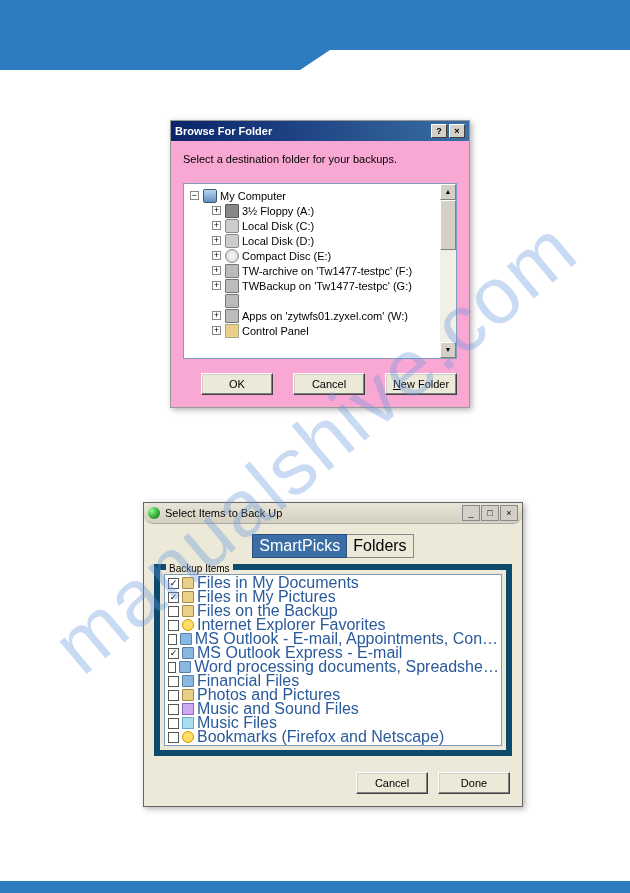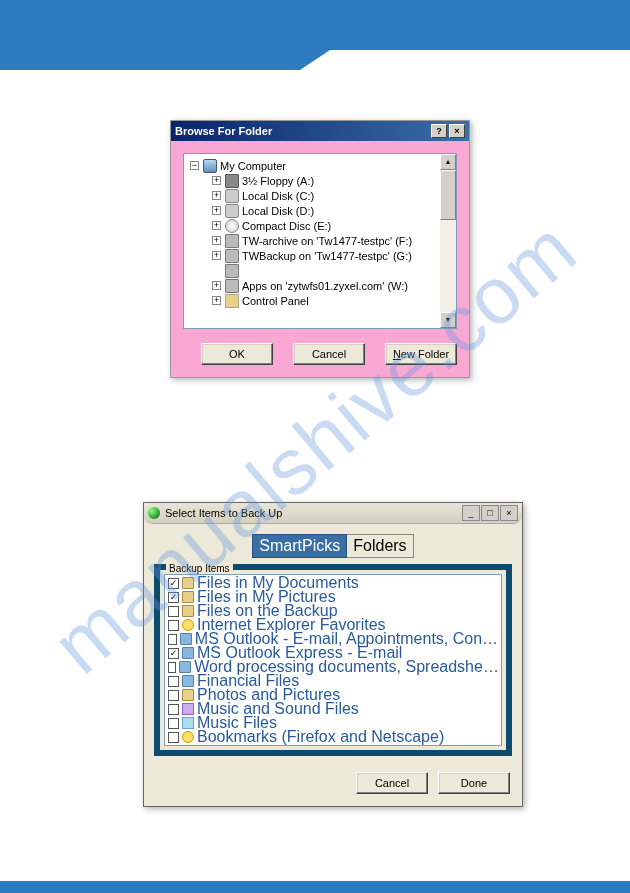--- a/index.html
+++ b/index.html
@@ -288,20 +288,21 @@
 <div class="watermark">manualshive.com</div>
 
 <div class="dialog1">
   <div class="titlebar">
     <span>Browse For Folder</span>
     <span class="spacer"></span>
     <span class="titlebtn">?</span>
     <span class="titlebtn">×</span>
   </div>
   <div class="dialog-body">
+    <div class="prompt">Select a destination folder for your backups.</div>
     <div class="tree-wrap">
       <div class="tree">
         <div class="tree-row lvl0">
           <span class="expander">−</span>
           <span class="ticon ic-computer"></span>
           <span>My Computer</span>
         </div>
         <div class="tree-row lvl1">
           <span class="expander">+</span>
           <span class="ticon ic-floppy"></span>

